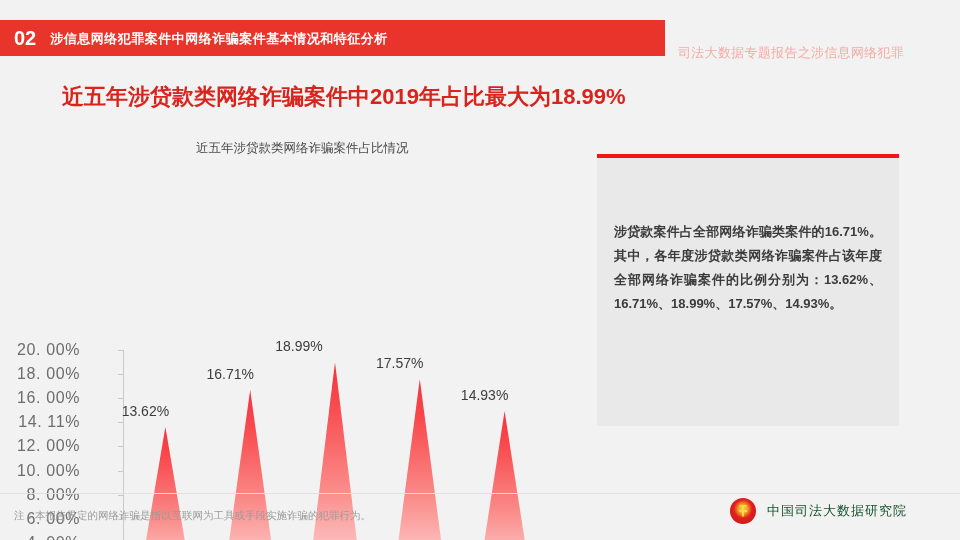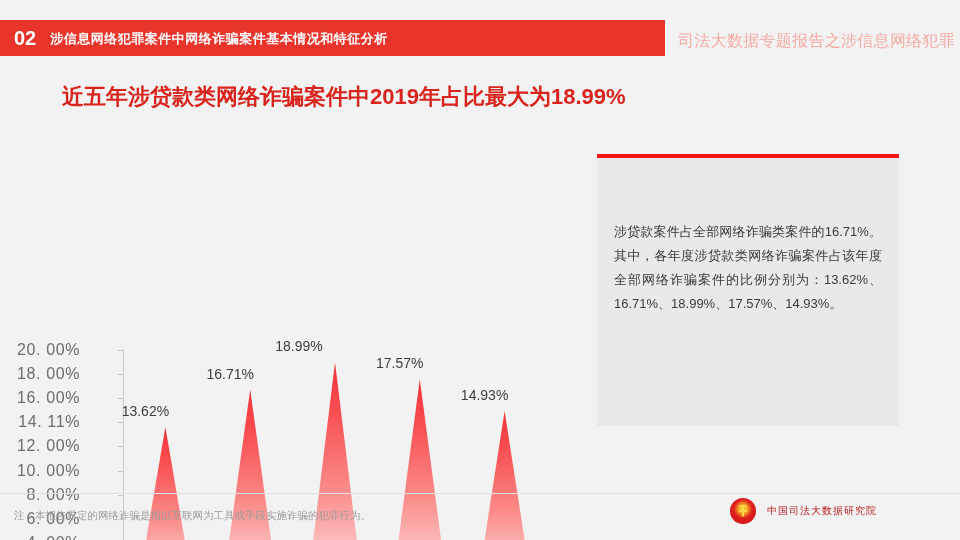--- a/index.html
+++ b/index.html
@@ -41,23 +41,23 @@
     font-size: 13px;
     font-weight: bold;
     margin-left: 14px;
     letter-spacing: 0.5px;
     line-height: 1;
     white-space: nowrap;
   }
   #header-subtitle {
     position: absolute;
     left: 678px;
-    top: 31px;
+    top: 44px;
     color: #F4ACA6;
-    font-size: 16px;
+    font-size: 13px;
     letter-spacing: 0.3px;
     white-space: nowrap;
   }
 
   
   #main-heading {
     position: absolute;
     left: 62px;
     top: 82px;
     font-size: 22px;
@@ -137,20 +137,21 @@
   }
 
   
   #info-panel {
     position: absolute;
     left: 597px;
     top: 154px;
     width: 302px;
     height: 272px;
     background: #e9e9e9;
+    font-weight: bold;
   }
   #info-panel-accent {
     position: absolute;
     left: 0;
     top: 0;
     width: 100%;
     height: 4px;
     background: #F21414;
   }
   #info-panel-text {
@@ -205,38 +206,39 @@
     top: 50%;
     width: 11px;
     height: 12px;
     transform: translate(-50%, -52%);
     background: #FFD84D;
     -webkit-clip-path: polygon(18% 0%, 82% 0%, 82% 16%, 60% 16%, 60% 44%, 88% 44%, 88% 60%, 60% 60%, 60% 100%, 40% 100%, 40% 60%, 12% 60%, 12% 44%, 40% 44%, 40% 16%, 18% 16%);
     clip-path: polygon(18% 0%, 82% 0%, 82% 16%, 60% 16%, 60% 44%, 88% 44%, 88% 60%, 60% 60%, 60% 100%, 40% 100%, 40% 60%, 12% 60%, 12% 44%, 40% 44%, 40% 16%, 18% 16%);
   }
   #footer-logo-text {
     margin-left: 11px;
-    font-size: 10px;
-    color: #b91c1c;
+    font-size: 13px;
+    color: #14532d;
     letter-spacing: 1px;
     white-space: nowrap;
   }
 </style>
 </head>
 <body>
 
 <div id="header-band">
   <span id="section-number">02</span>
   <span id="section-title">涉信息网络犯罪案件中网络诈骗案件基本情况和特征分析</span>
 </div>
 <div id="header-subtitle">司法大数据专题报告之涉信息网络犯罪</div>
 
 <div id="main-heading">近五年涉贷款类网络诈骗案件中2019年占比最大为18.99%</div>
 
 <div id="chart-panel">
+  <div id="chart-subtitle">近五年涉贷款类网络诈骗案件占比情况</div>
   <div id="y-axis" style="top: 218px; height: 241px;">
       <div class="y-tick-label" style="top: 0px;">20. 00%</div>
       <div class="y-tick-label" style="top: 24.1px; margin-left: 36px;">18. 00%</div>
       <div class="y-tick-label" style="top: 48.2px;">16. 00%</div>
       <div class="y-tick-label" style="top: 72.3px;">14. 11%</div>
       <div class="y-tick-label" style="top: 96.4px;">12. 00%</div>
       <div class="y-tick-label" style="top: 120.5px;">10. 00%</div>
       <div class="y-tick-label" style="top: 144.6px;">8. 00%</div>
       <div class="y-tick-label" style="top: 168.7px;">6. 00%</div>
       <div class="y-tick-label" style="top: 192.8px;">4. 00%</div>

